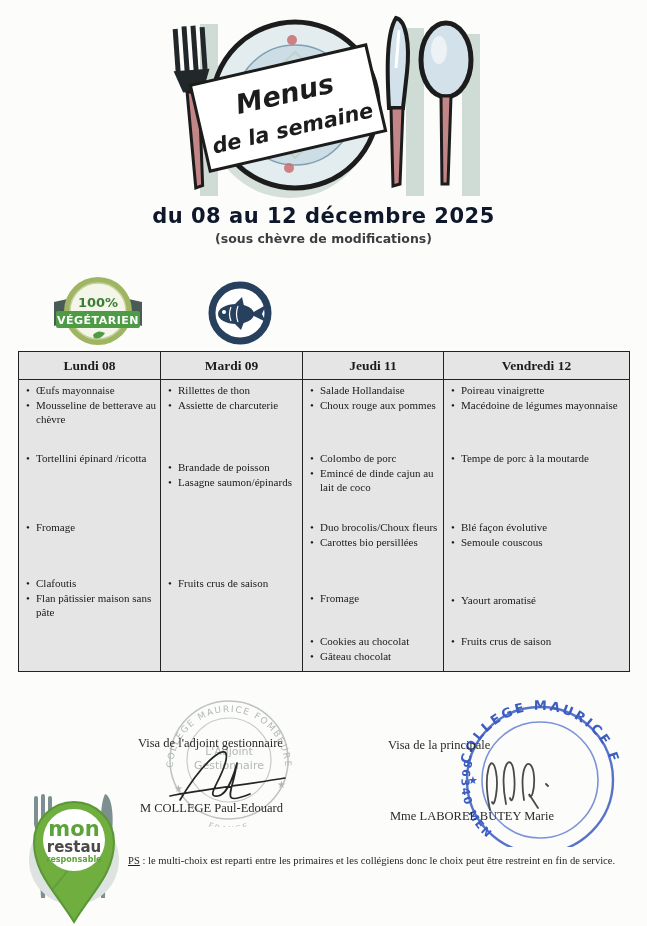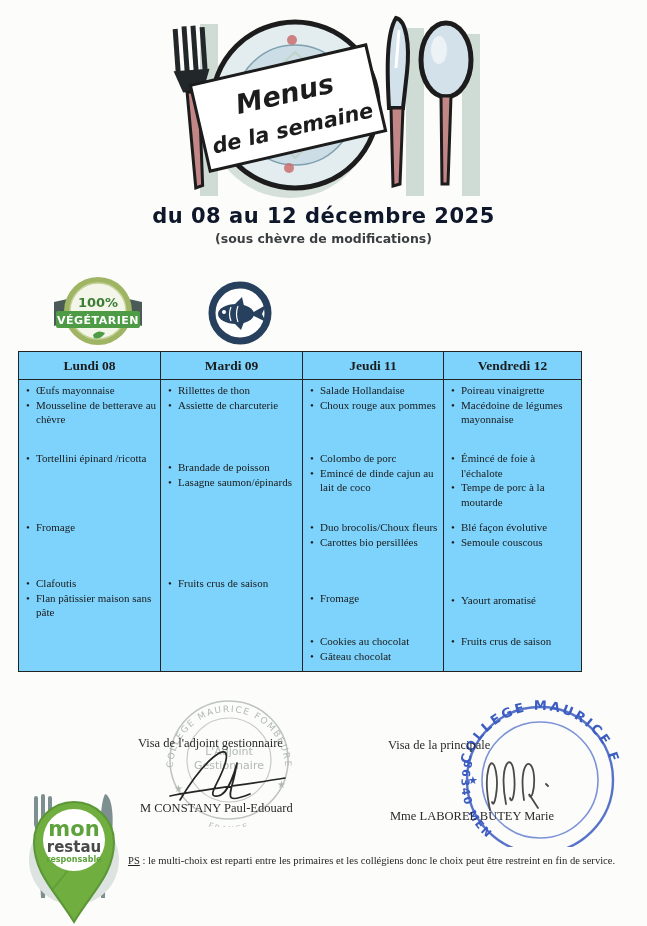--- a/index.html
+++ b/index.html
@@ -7,21 +7,21 @@
         font-family:"Liberation Serif",serif;color:#1c1c1c;}
   .abs{position:absolute;}
 
   
   .title{left:0;top:204px;width:100%;text-align:center;
          font-family:"DejaVu Sans",sans-serif;font-weight:bold;font-size:21px;color:#0f172a;letter-spacing:.5px;}
   .subtitle{left:0;top:231px;width:100%;text-align:center;
          font-family:"DejaVu Sans",sans-serif;font-weight:bold;font-size:12.5px;color:#3b3e40;}
 
   
-  .menu-table{left:18px;top:351px;width:564px;height:321px;border:1.6px solid #222;background:#7dd3fc;box-sizing:border-box;}
+  .menu-table{left:18px;top:351px;width:612px;height:321px;border:1.6px solid #222;background:#e5e5e5;box-sizing:border-box;}
   .thead,.tbody{display:grid;grid-template-columns:142px 142px 141px 1fr;}
   .thead{height:27px;border-bottom:1.6px solid #222;}
   .th{border-right:1px solid #222;display:flex;align-items:center;justify-content:center;
       font-weight:bold;font-size:13.5px;}
   .th:last-child{border-right:none;}
   .tbody{height:291px;}
   .td{position:relative;border-right:1px solid #222;}
   .td:last-child{border-right:none;}
   .grp{position:absolute;left:5px;right:3px;}
   .mi{position:relative;padding-left:12px;font-size:11px;line-height:1.32;color:#1a1a1a;}
@@ -177,21 +177,20 @@
           <div class="mi">Gâteau chocolat</div>
         </div>
       </div>
 
       <div class="td">
         <div class="grp" style="top:3px">
           <div class="mi">Poireau vinaigrette</div>
           <div class="mi">Macédoine de légumes mayonnaise</div>
         </div>
         <div class="grp" style="top:71px">
-          <div class="mi">Émincé de foie à l'échalote</div>
           <div class="mi">Tempe de porc à la moutarde</div>
         </div>
         <div class="grp" style="top:140px">
           <div class="mi">Blé façon évolutive</div>
           <div class="mi">Semoule couscous</div>
         </div>
         <div class="grp" style="top:213px">
           <div class="mi">Yaourt aromatisé</div>
         </div>
         <div class="grp" style="top:254px">
@@ -220,21 +219,21 @@
     <text x="34" y="100" font-size="10" fill="#9aa49a">★</text>
     <text x="137" y="96" font-size="10" fill="#9aa49a">★</text>
   </svg>
 
   <div class="abs visa left-visa">Visa de l'adjoint gestionnaire</div>
 
   <svg class="abs sig-left" width="140" height="70" viewBox="0 0 140 70">
     <path d="M20,62 C45,20 70,2 66,22 C62,42 44,60 58,58 C72,56 80,10 76,30 C72,55 60,68 90,56 M10,58 C40,52 90,46 125,40" fill="none" stroke="#252525" stroke-width="1.7" stroke-linecap="round"></path>
   </svg>
 
-  <div class="abs sig-name left-name">M CONSTANY Paul-Edouard</div>
+  <div class="abs sig-name left-name">M COLLEGE Paul-Edouard</div>
 
   <svg class="abs stamp-right" width="210" height="155" viewBox="0 0 210 155">
     <defs>
       <path id="rsTop" d="M 38,92 A 74,74 0 0 1 186,92"></path>
       <path id="rsLeft" d="M 46,50 A 72,72 0 0 0 62,148"></path>
     </defs>
     <circle cx="112" cy="88" r="73" fill="none" stroke="#3b5cc0" stroke-width="2.4" opacity="0.85"></circle>
     <circle cx="112" cy="88" r="58" fill="none" stroke="#4566c8" stroke-width="1.6" opacity="0.7"></circle>
     <text font-size="13" font-weight="bold" fill="#3b5cc0" letter-spacing="2.5">
       <textPath href="#rsTop" startOffset="50%" text-anchor="middle">COLLEGE MAURICE F</textPath>

